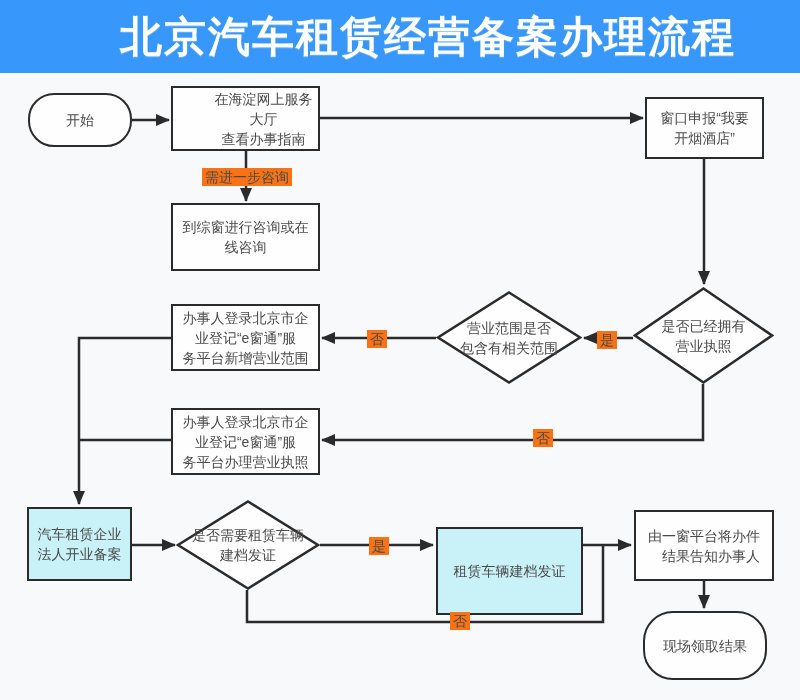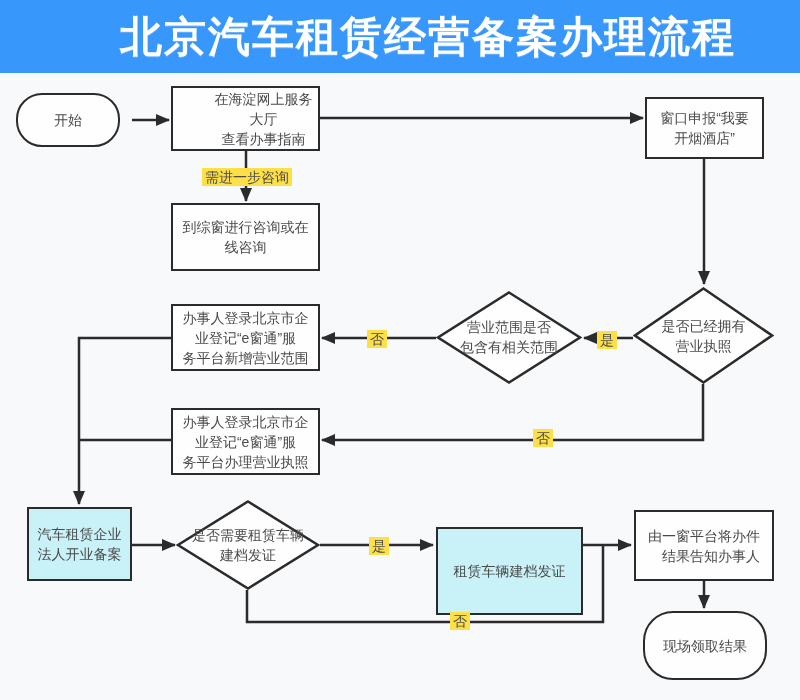--- a/index.html
+++ b/index.html
@@ -20,21 +20,21 @@
     justify-content:center;text-align:center;color:#4a4a4a;font-size:14px;line-height:20px;}
   .node-text{white-space:pre-line;position:relative;z-index:2;}
   .box{background:#fefefe;border:2.5px solid #2b2b2b;}
   .terminal{background:#fefefe;border:2.5px solid #2b2b2b;border-radius:26px;}
   .hl{background:#c9f2f8;}
   .diamond{background:transparent;border:none;}
   .diamond svg{position:absolute;left:0;top:0;z-index:1;}
 
   
   .edge-label{position:absolute;z-index:3;transform:translate(-50%,-50%);
-    background:#fde047;color:#4a4a4a;font-size:14px;line-height:16px;padding:1px 3px;
+    background:#f97316;color:#4a4a4a;font-size:14px;line-height:16px;padding:1px 3px;
     white-space:nowrap;}
 </style>
 </head>
 <body>
 
 <div id="stage">
 
   <div class="title-bar">
     <h1>北京汽车租赁经营备案办理流程</h1>
   </div>
@@ -56,21 +56,21 @@
       <path d="M171,338 L79,338 L79,504" marker-end="url(#arrow)"></path>
       <path d="M171,440 L79,440"></path>
       <path d="M132,545 L175,545" marker-end="url(#arrow)"></path>
       <path d="M320,545 L433,545" marker-end="url(#arrow)"></path>
       <path d="M583,545 L631,545" marker-end="url(#arrow)"></path>
       <path d="M247,590 L247,622 L603,622 L603,546"></path>
       <path d="M704,581 L704,608" marker-end="url(#arrow)"></path>
     </g>
   </svg>
 
-  <div class="node terminal" style="left:16px;top:93px;width:104px;height:54px;">
+  <div class="node terminal" style="left:28px;top:93px;width:104px;height:54px;">
     <span class="node-text">开始</span>
   </div>
 
   <div class="node box" style="left:171px;top:86px;width:149px;height:65px;padding-left:36px;">
     <span class="node-text">在海淀网上服务大厅
 查看办事指南</span>
   </div>
 
   <div class="node box" style="left:171px;top:203px;width:149px;height:68px;">
     <span class="node-text">到综窗进行咨询或在
@@ -83,21 +83,21 @@
   </div>
 
   <div class="node diamond" style="left:633px;top:287px;width:141px;height:97px;">
     <svg width="141" height="97" viewBox="0 0 141 97">
       <polygon points="70.5,1.5 139,48.5 70.5,95.5 2,48.5" fill="#fefefe" stroke="#2b2b2b" stroke-width="2.5"></polygon>
     </svg>
     <span class="node-text">是否已经拥有
 营业执照</span>
   </div>
 
-  <div class="node diamond" style="left:436px;top:291px;width:146px;height:93px;font-family:Liberation Mono, monospace;">
+  <div class="node diamond" style="left:436px;top:291px;width:146px;height:93px;">
     <svg width="146" height="93" viewBox="0 0 146 93">
       <polygon points="73,1.5 144,46.5 73,91.5 2,46.5" fill="#fefefe" stroke="#2b2b2b" stroke-width="2.5"></polygon>
     </svg>
     <span class="node-text">营业范围是否
 包含有相关范围</span>
   </div>
 
   <div class="node box" style="left:171px;top:304px;width:149px;height:67px;">
     <span class="node-text">办事人登录北京市企
 业登记“e窗通”服

